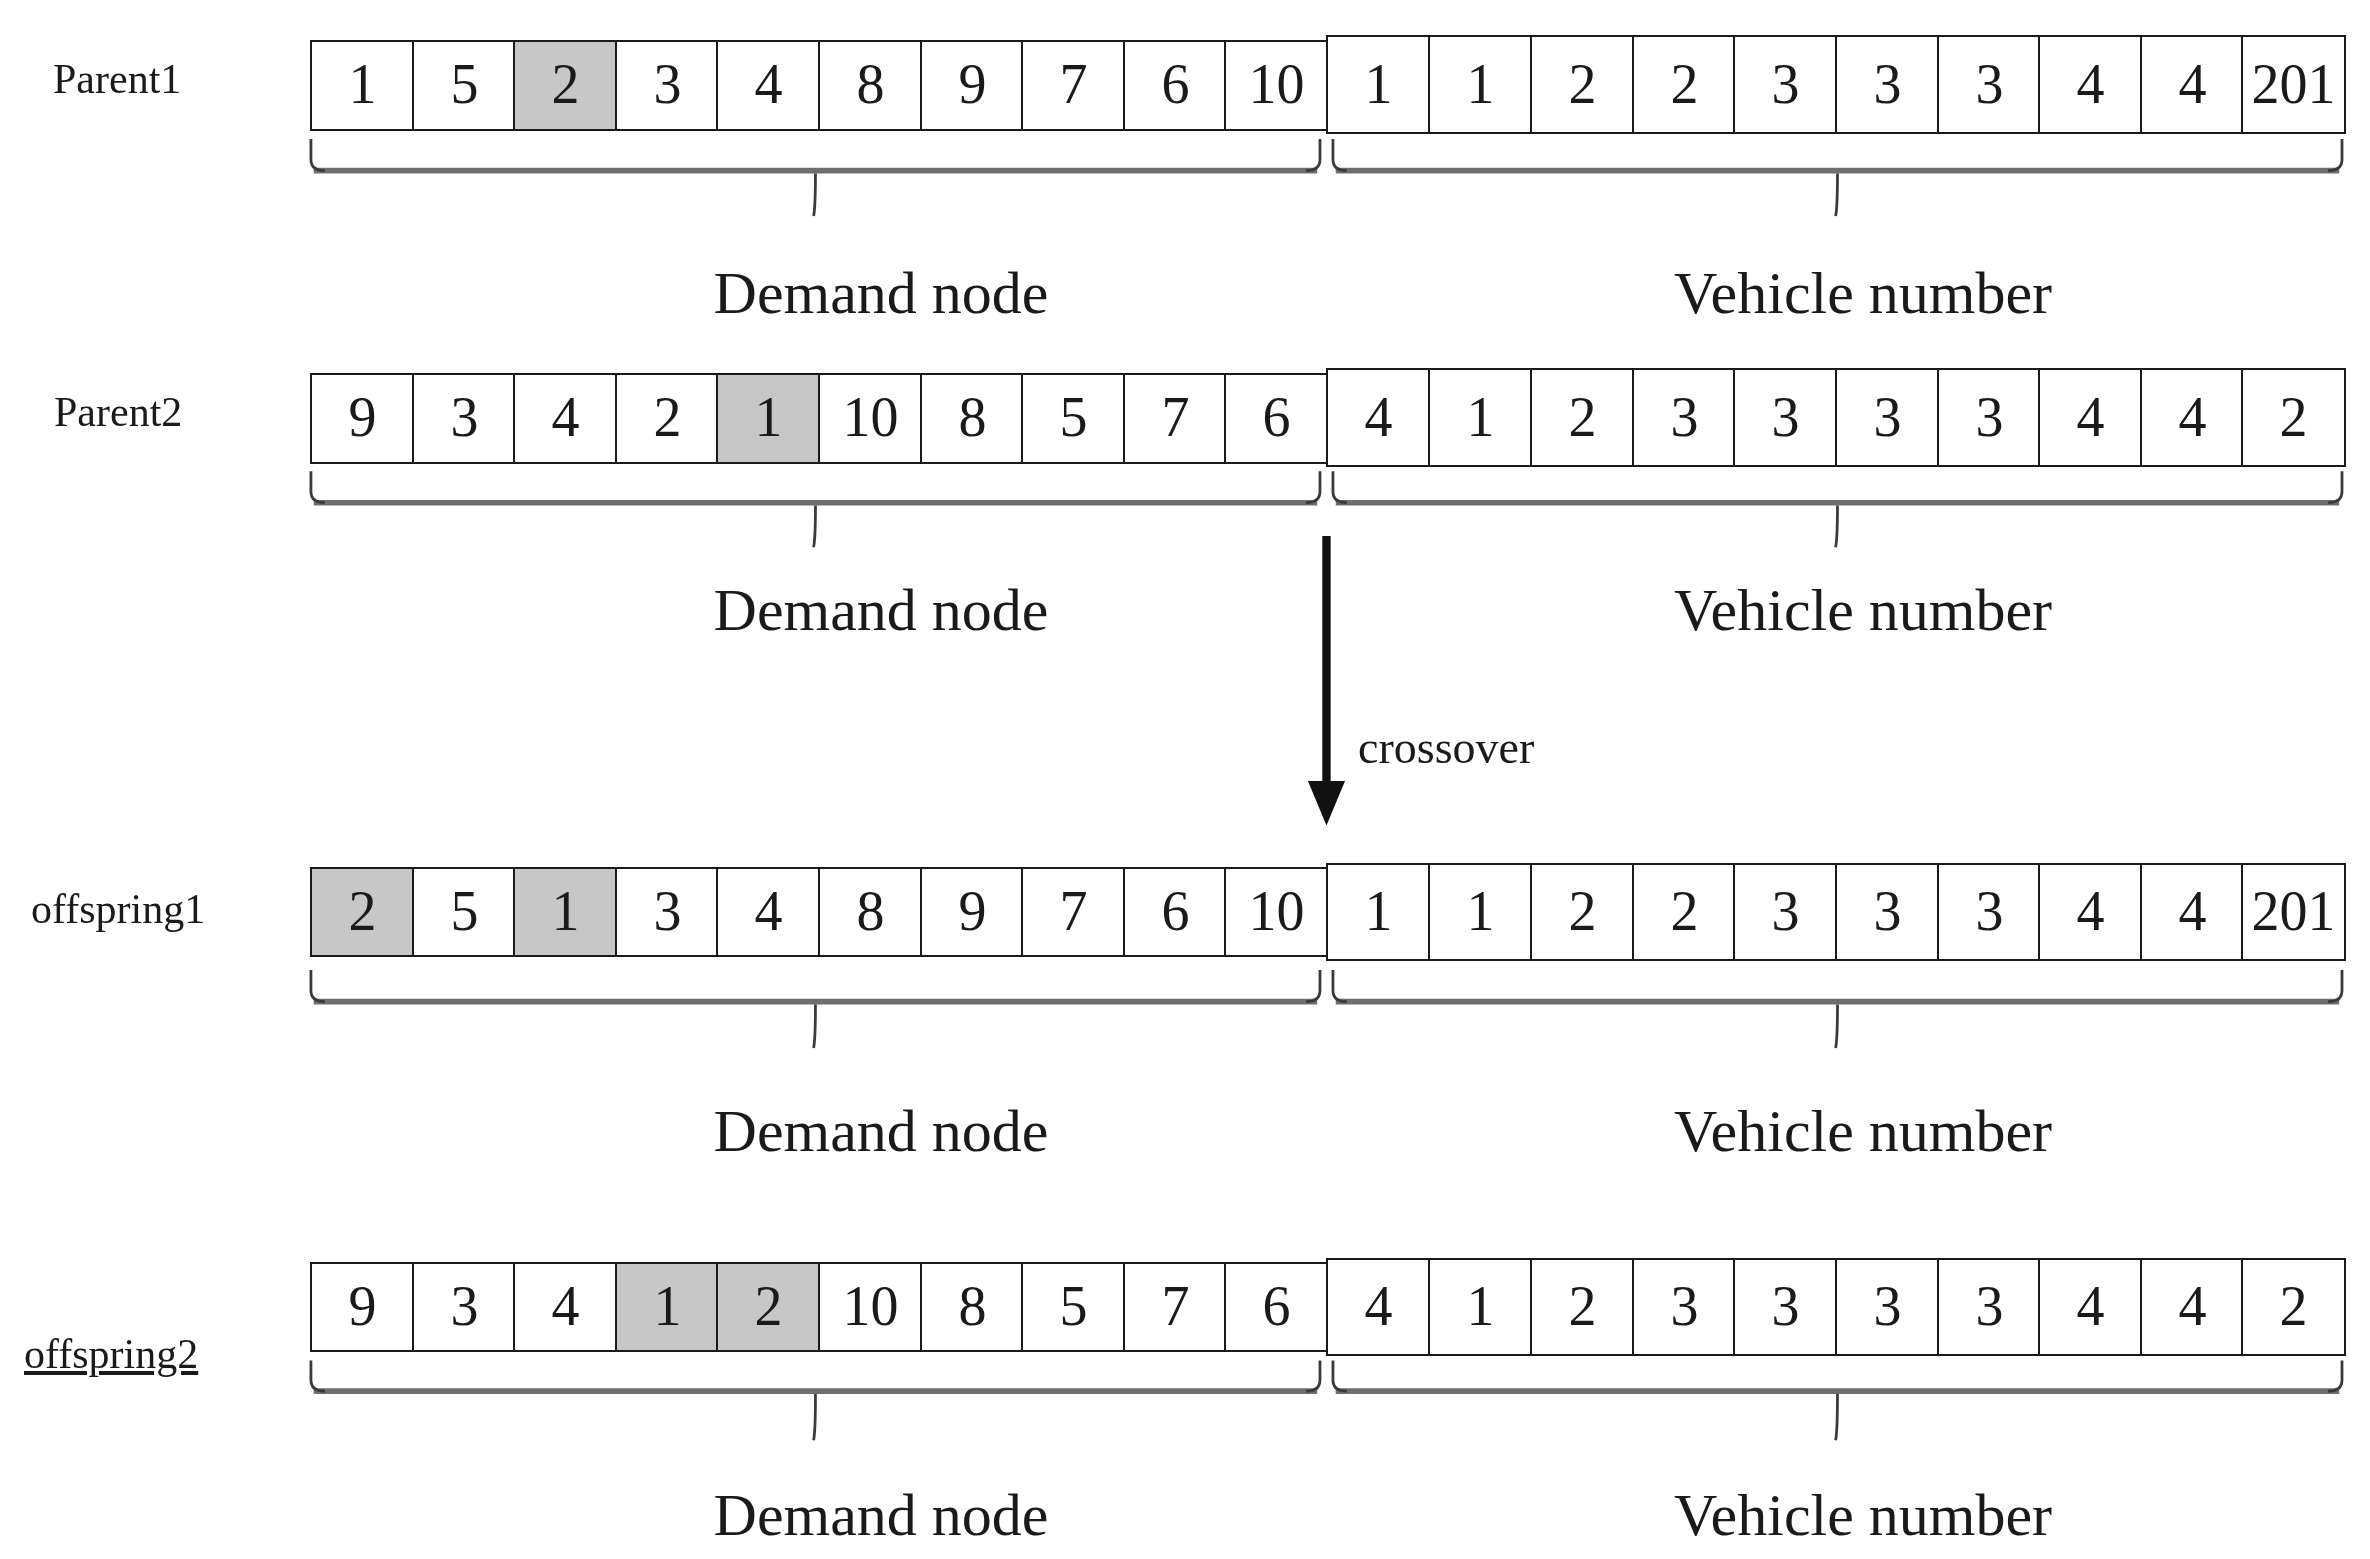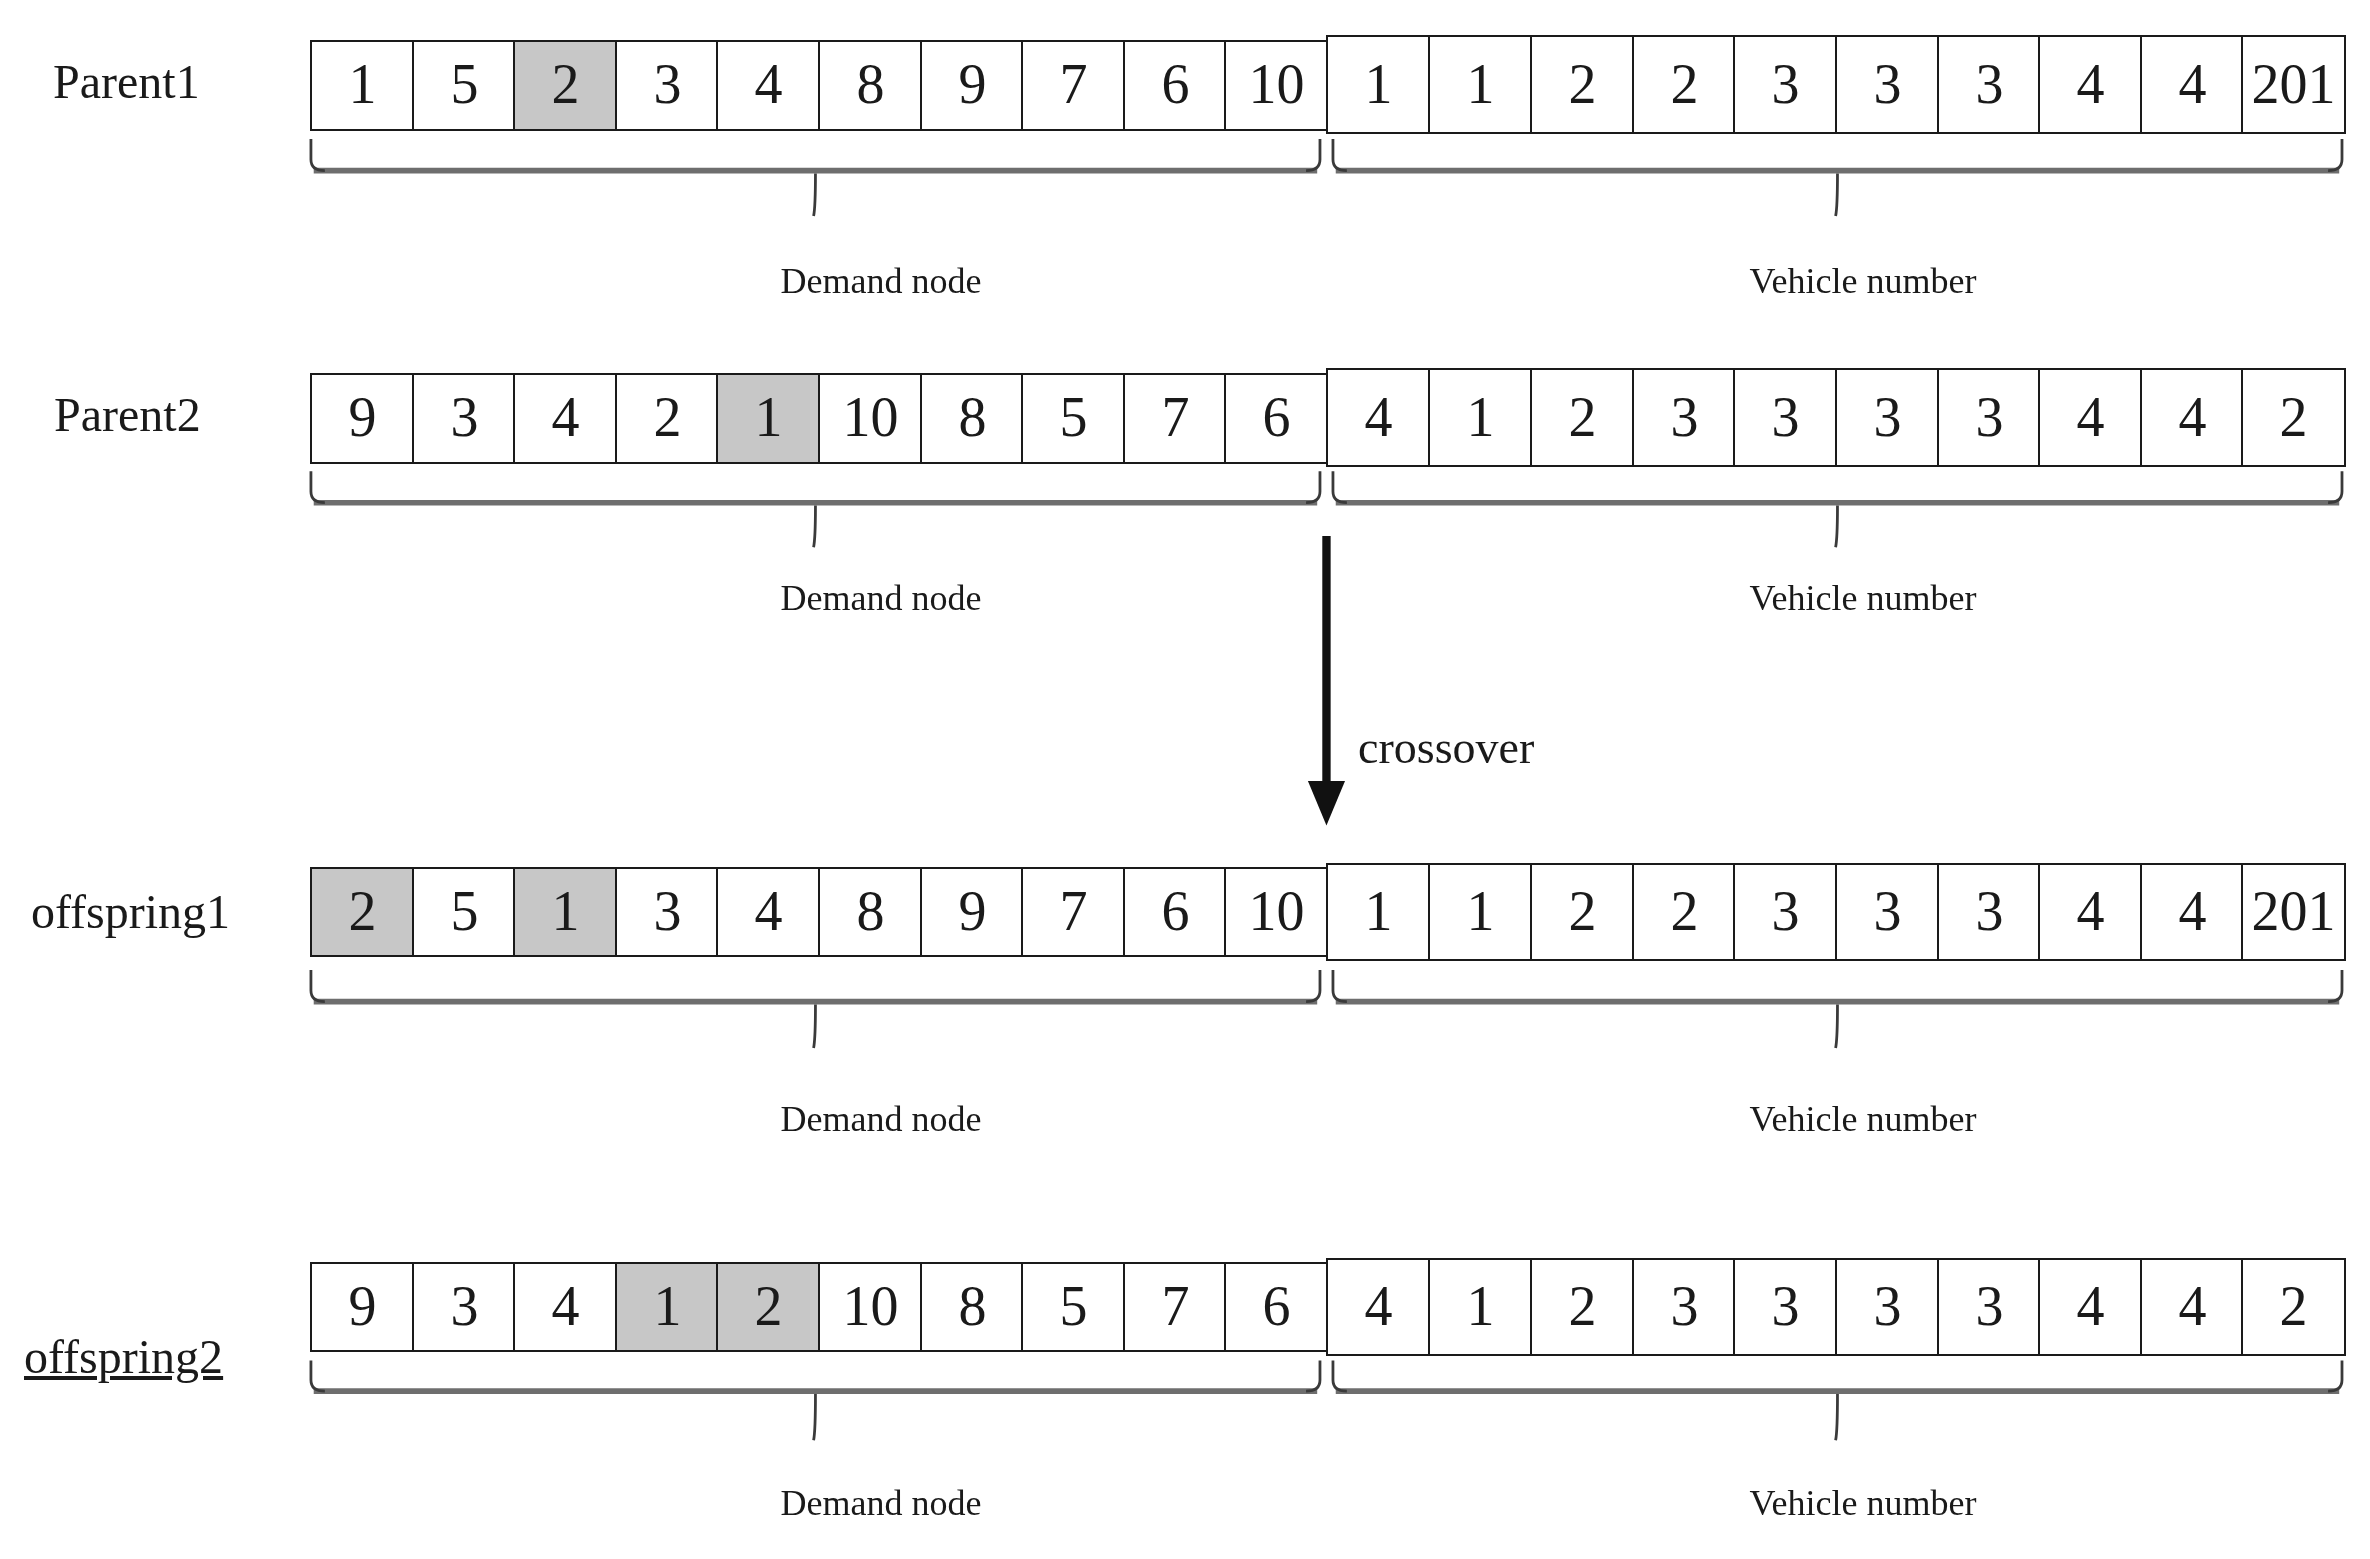--- a/index.html
+++ b/index.html
@@ -6,22 +6,22 @@
   .canvas{
     position:relative;width:2371px;height:1559px;background:#ffffff;
     font-family:"Liberation Serif", "DejaVu Serif", serif;color:#1a1a1a;overflow:hidden;
   }
   .overlay{position:absolute;left:0;top:0;pointer-events:none;}
   .cell{
     position:absolute;box-sizing:border-box;border:2.8px solid #1a1a1a;background:#ffffff;
     text-align:center;font-size:56px;color:#1a1a1a;
   }
   .cell.shaded{background:#c7c7c7;}
-  .row-label{position:absolute;font-size:48px;white-space:nowrap;line-height:1;}
-  .section-label{position:absolute;font-size:36px;white-space:nowrap;line-height:1;transform:translateX(-50%);}
+  .row-label{position:absolute;font-size:42px;white-space:nowrap;line-height:1;}
+  .section-label{position:absolute;font-size:60px;white-space:nowrap;line-height:1;transform:translateX(-50%);}
   .crossover-label{position:absolute;left:1358px;top:685px;font-size:46px;line-height:1;margin-top:40px;}
 </style>
 </head>
 <body>
 
 <div class="canvas">
   <svg class="overlay" id="overlay" width="2371" height="1559" viewBox="0 0 2556 1681">
       <path d="M 338 184 L 1420 184" stroke="#6e6e6e" stroke-width="6" fill="none"></path>
       <path d="M 335 150 L 335 172 Q 335 184 350 184" stroke="#3a3a3a" stroke-width="3" fill="none"></path>
       <path d="M 1423 150 L 1423 172 Q 1423 184 1408 184" stroke="#3a3a3a" stroke-width="3" fill="none"></path>

